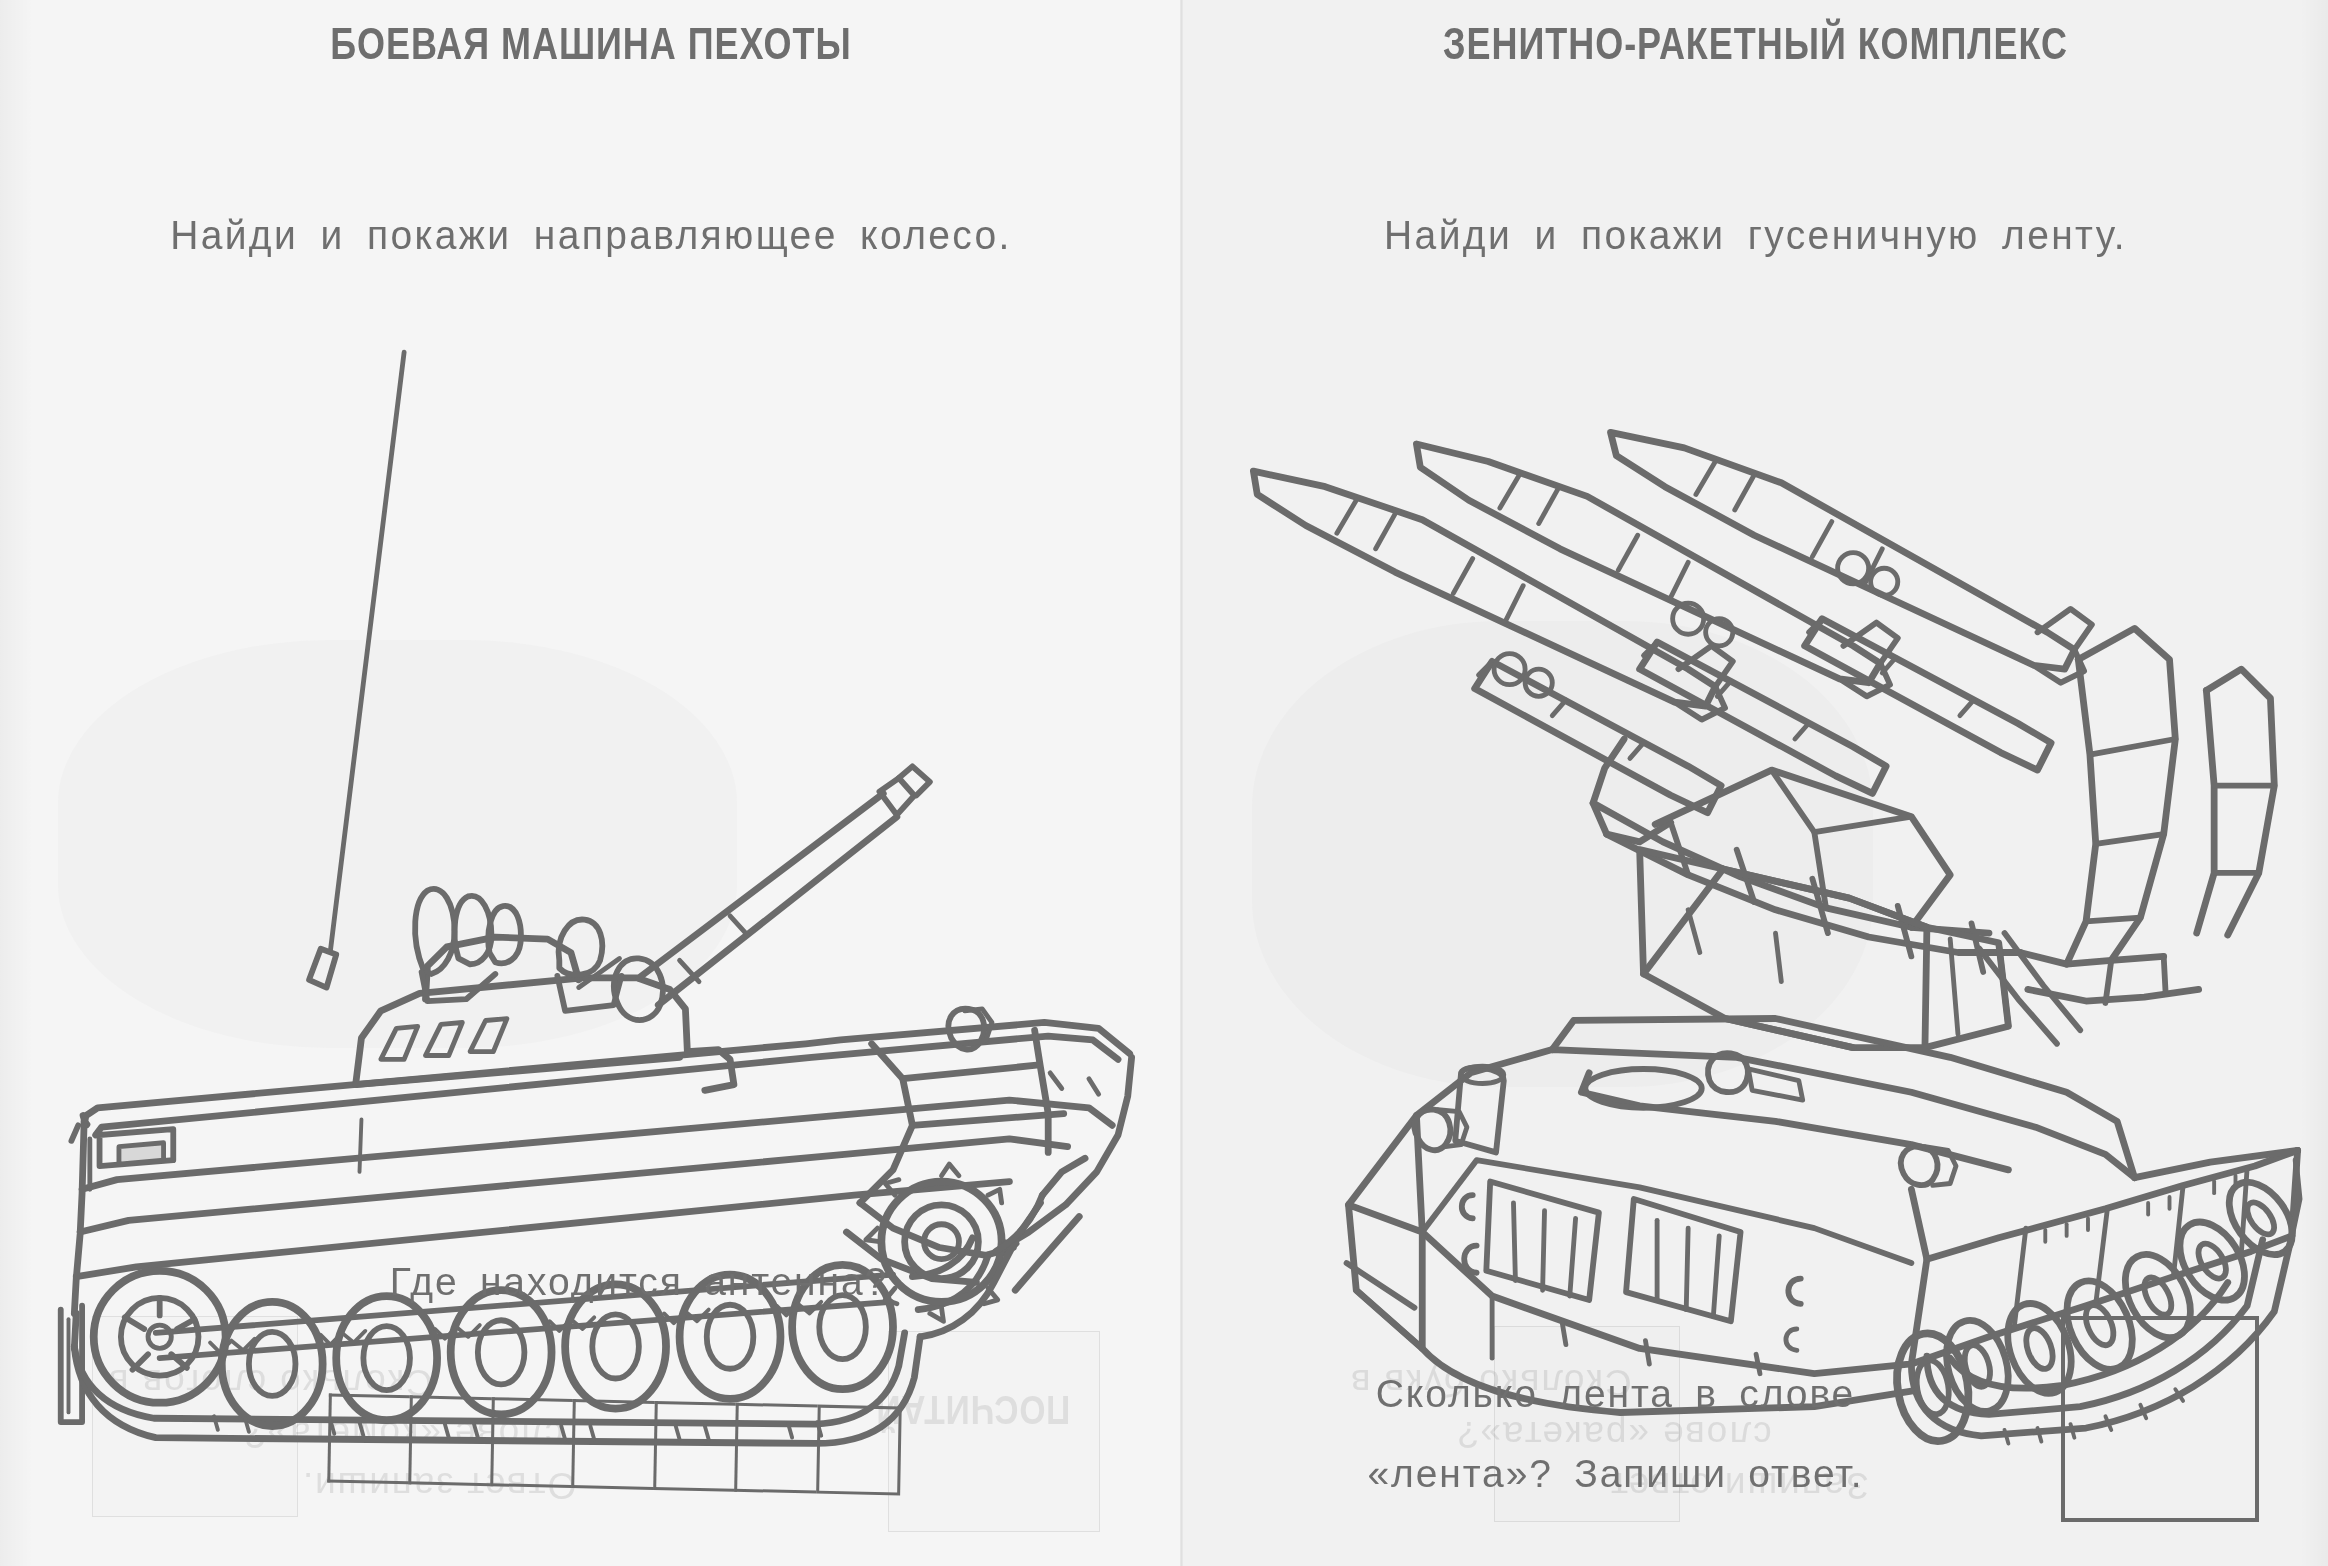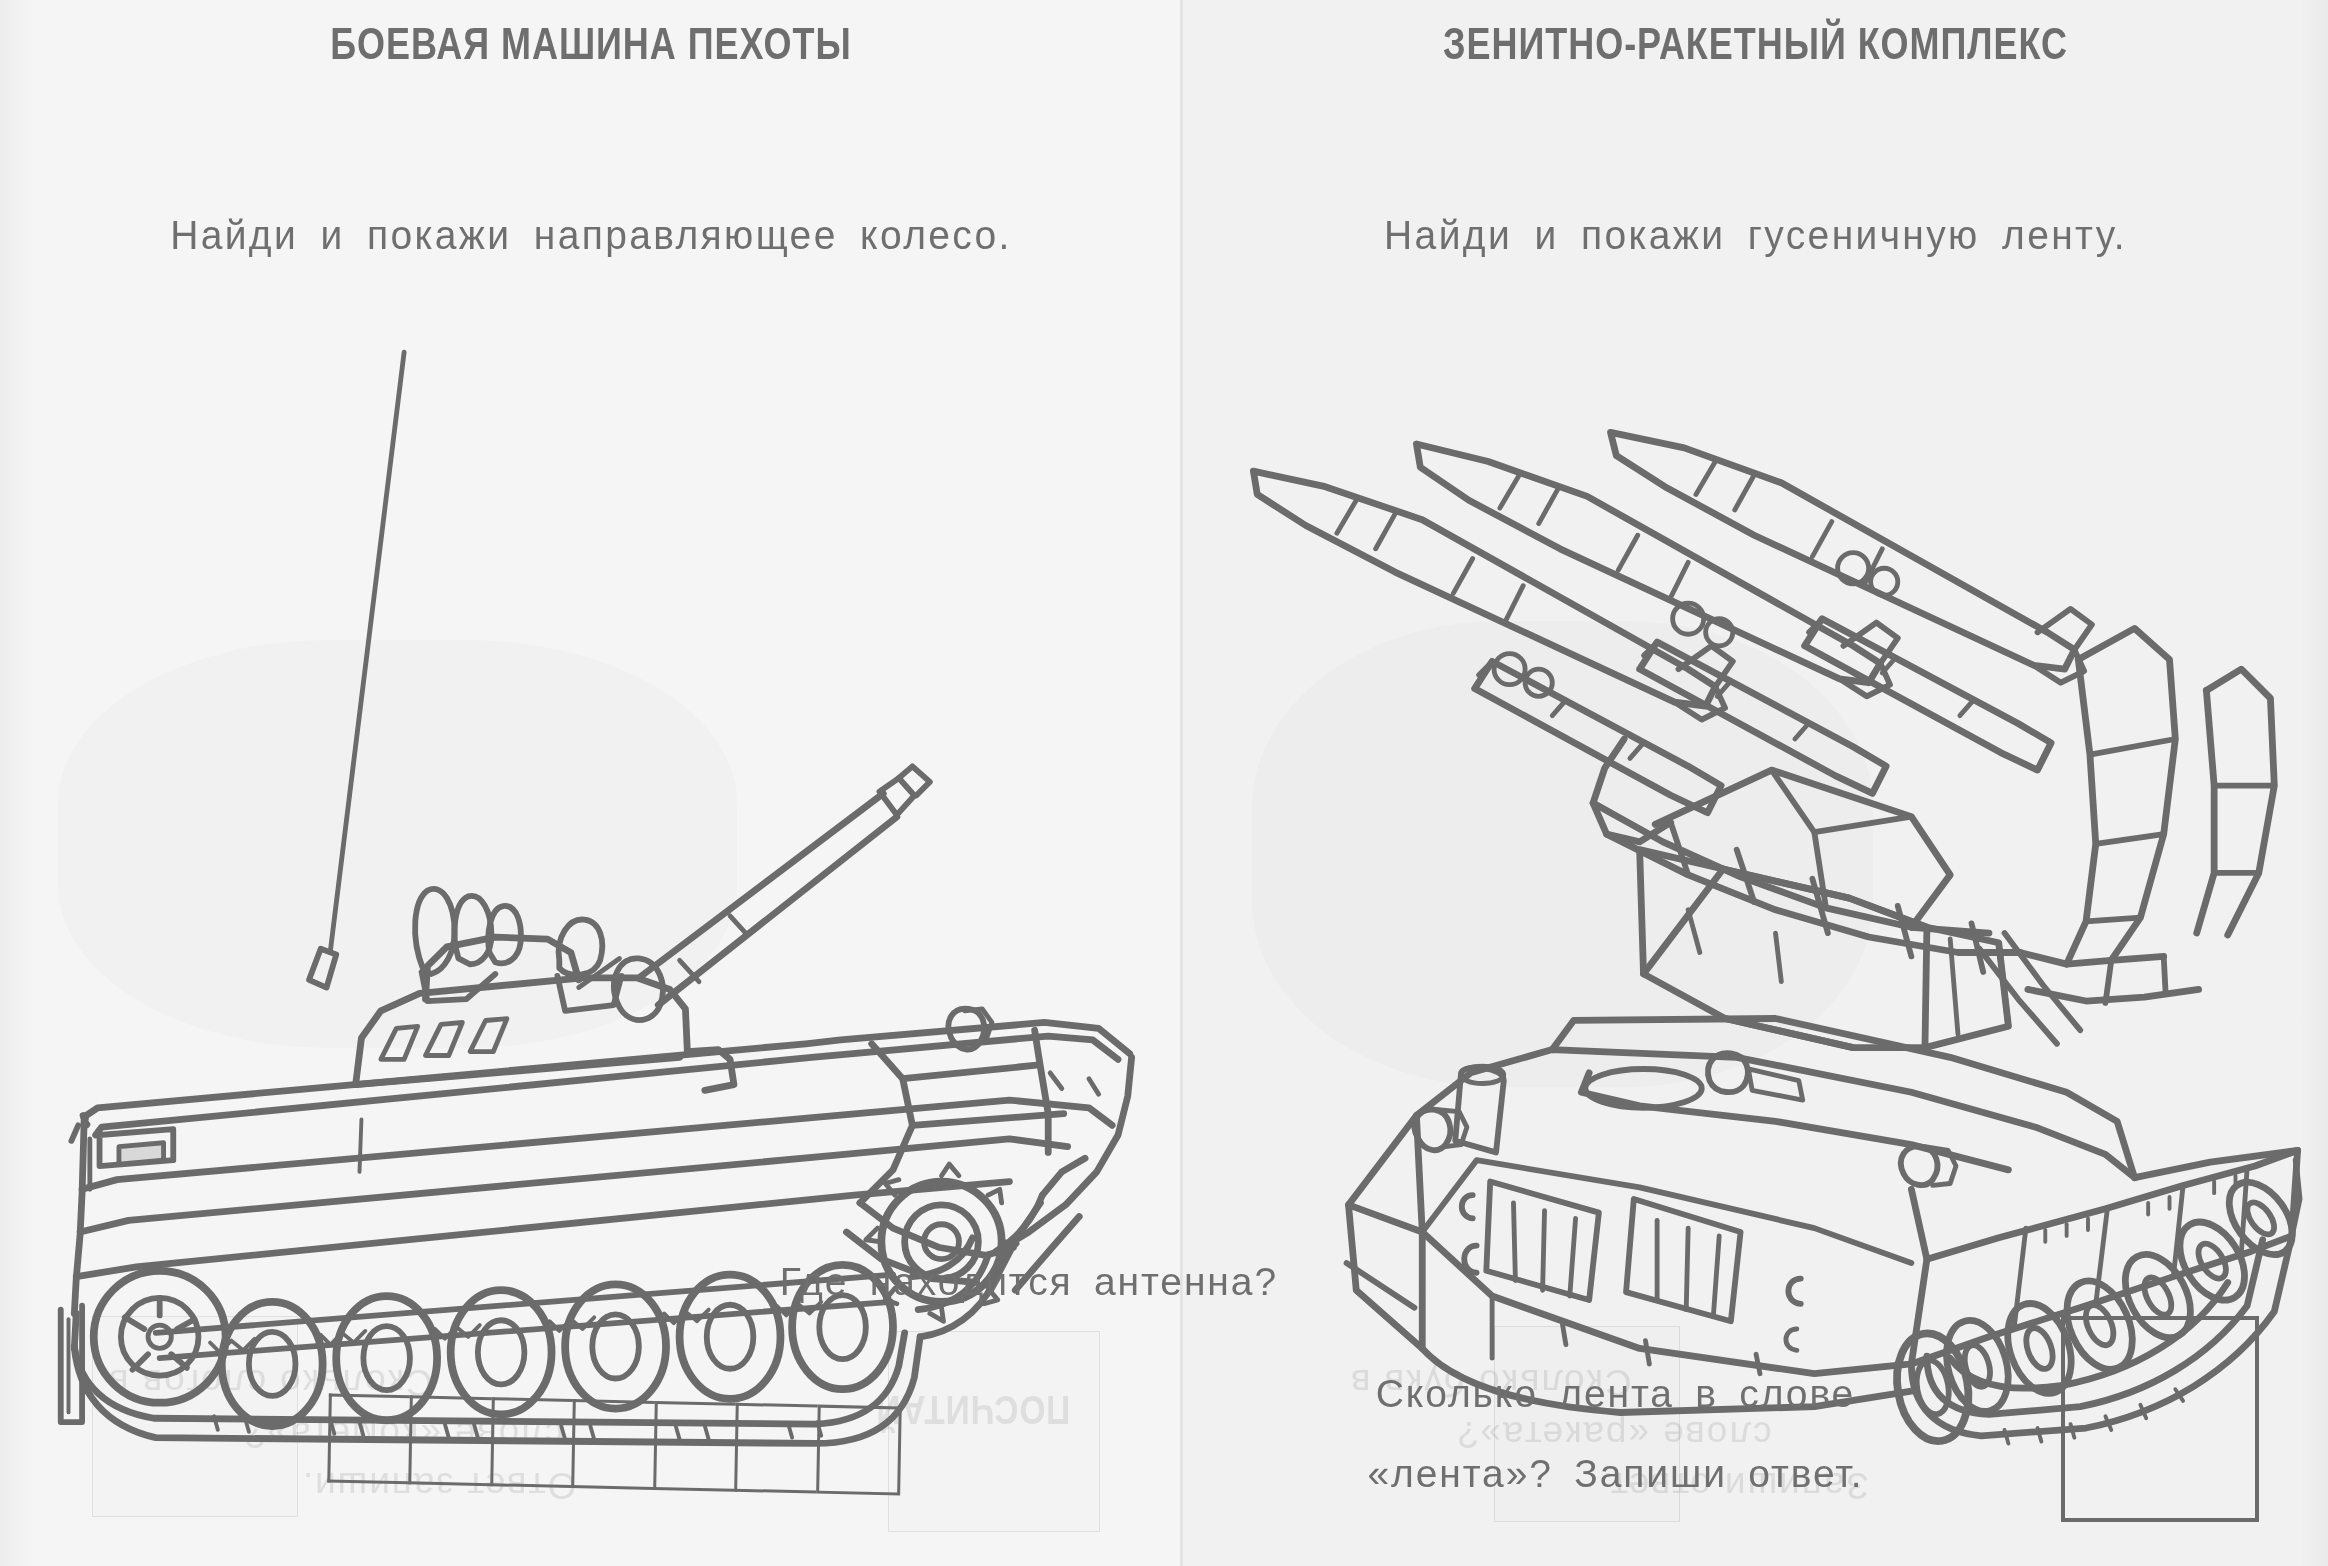--- a/index.html
+++ b/index.html
@@ -73,21 +73,21 @@
   .question {
     position: absolute;
     font-size: 39px;
     color: #6f6f6f;
     letter-spacing: 1.9px;
     word-spacing: 8.7px;
     line-height: 56px;
     white-space: nowrap;
   }
   .question-left {
-    left: 0; width: 1278px; top: 1254px; text-align: right;
+    left: 0; width: 1278px; top: 1254px; text-align: center;
   }
   .question-left .l2 { display:block; }
   .question-right {
     left: 1208px; width: 815px; top: 1366px; text-align: center;
   }
   .question-right .l2 { display:block;margin-top:24px; }
 
   
   .word-grid {
     position: absolute;

